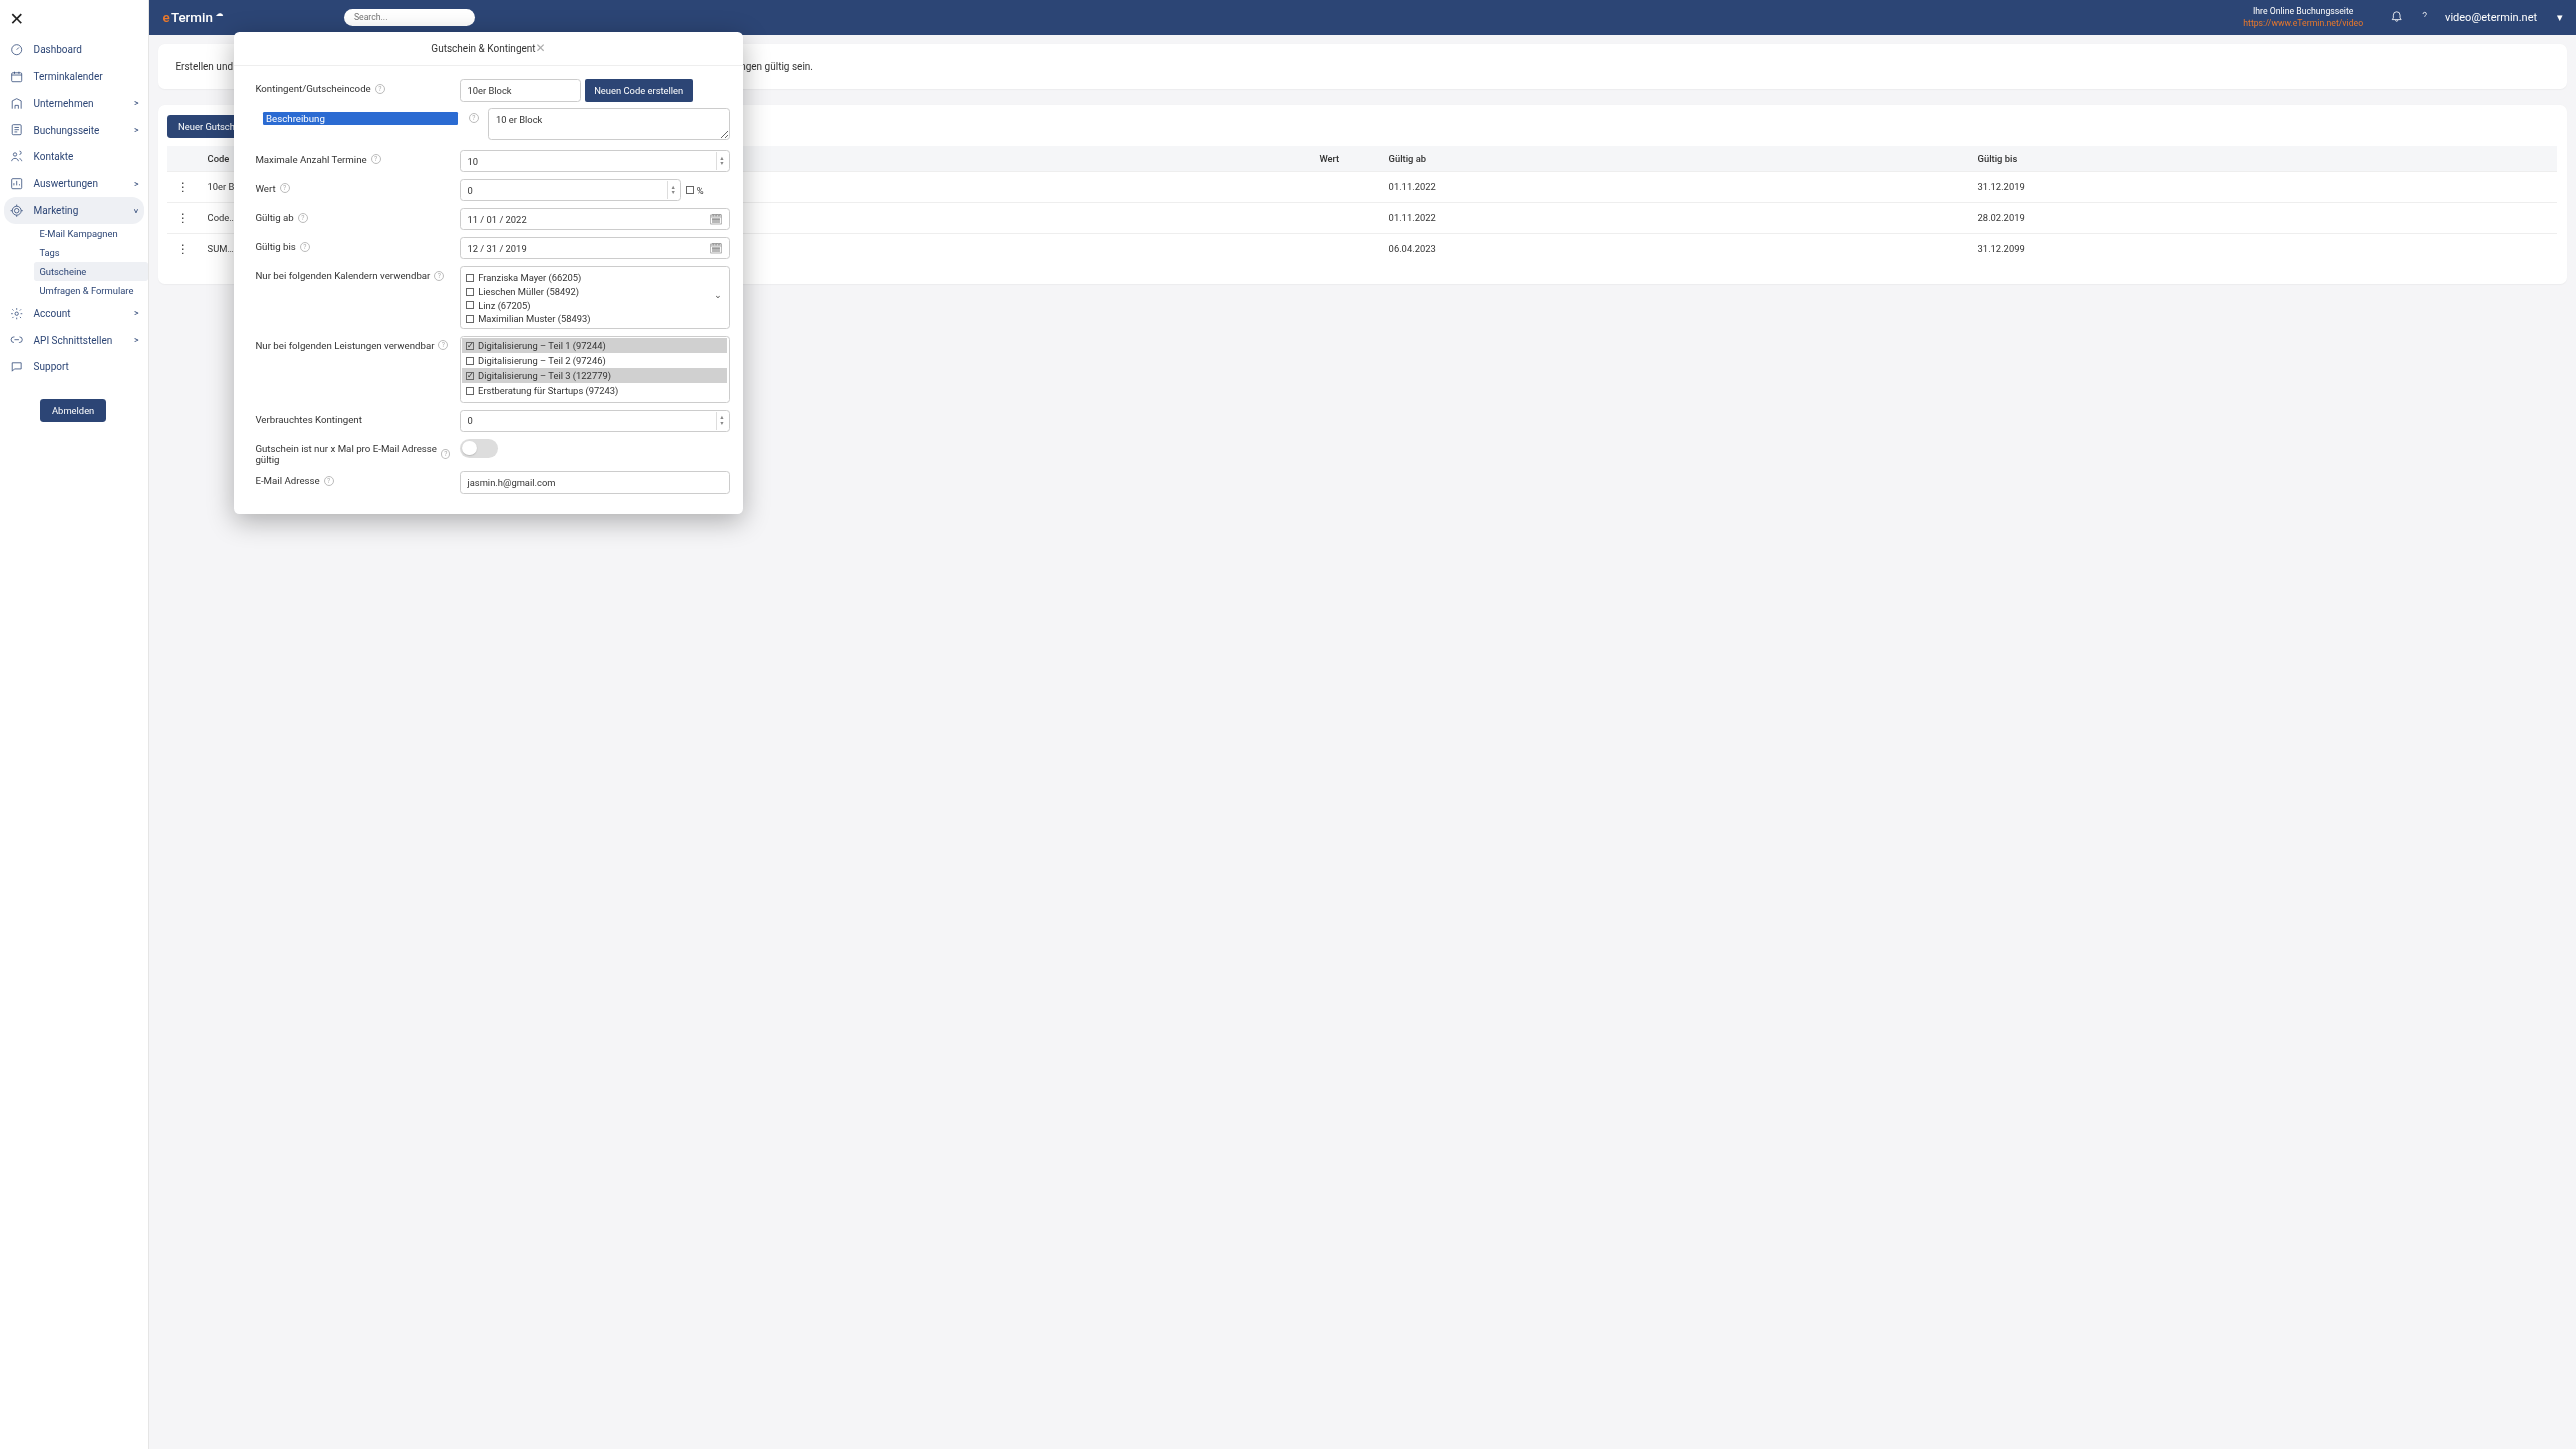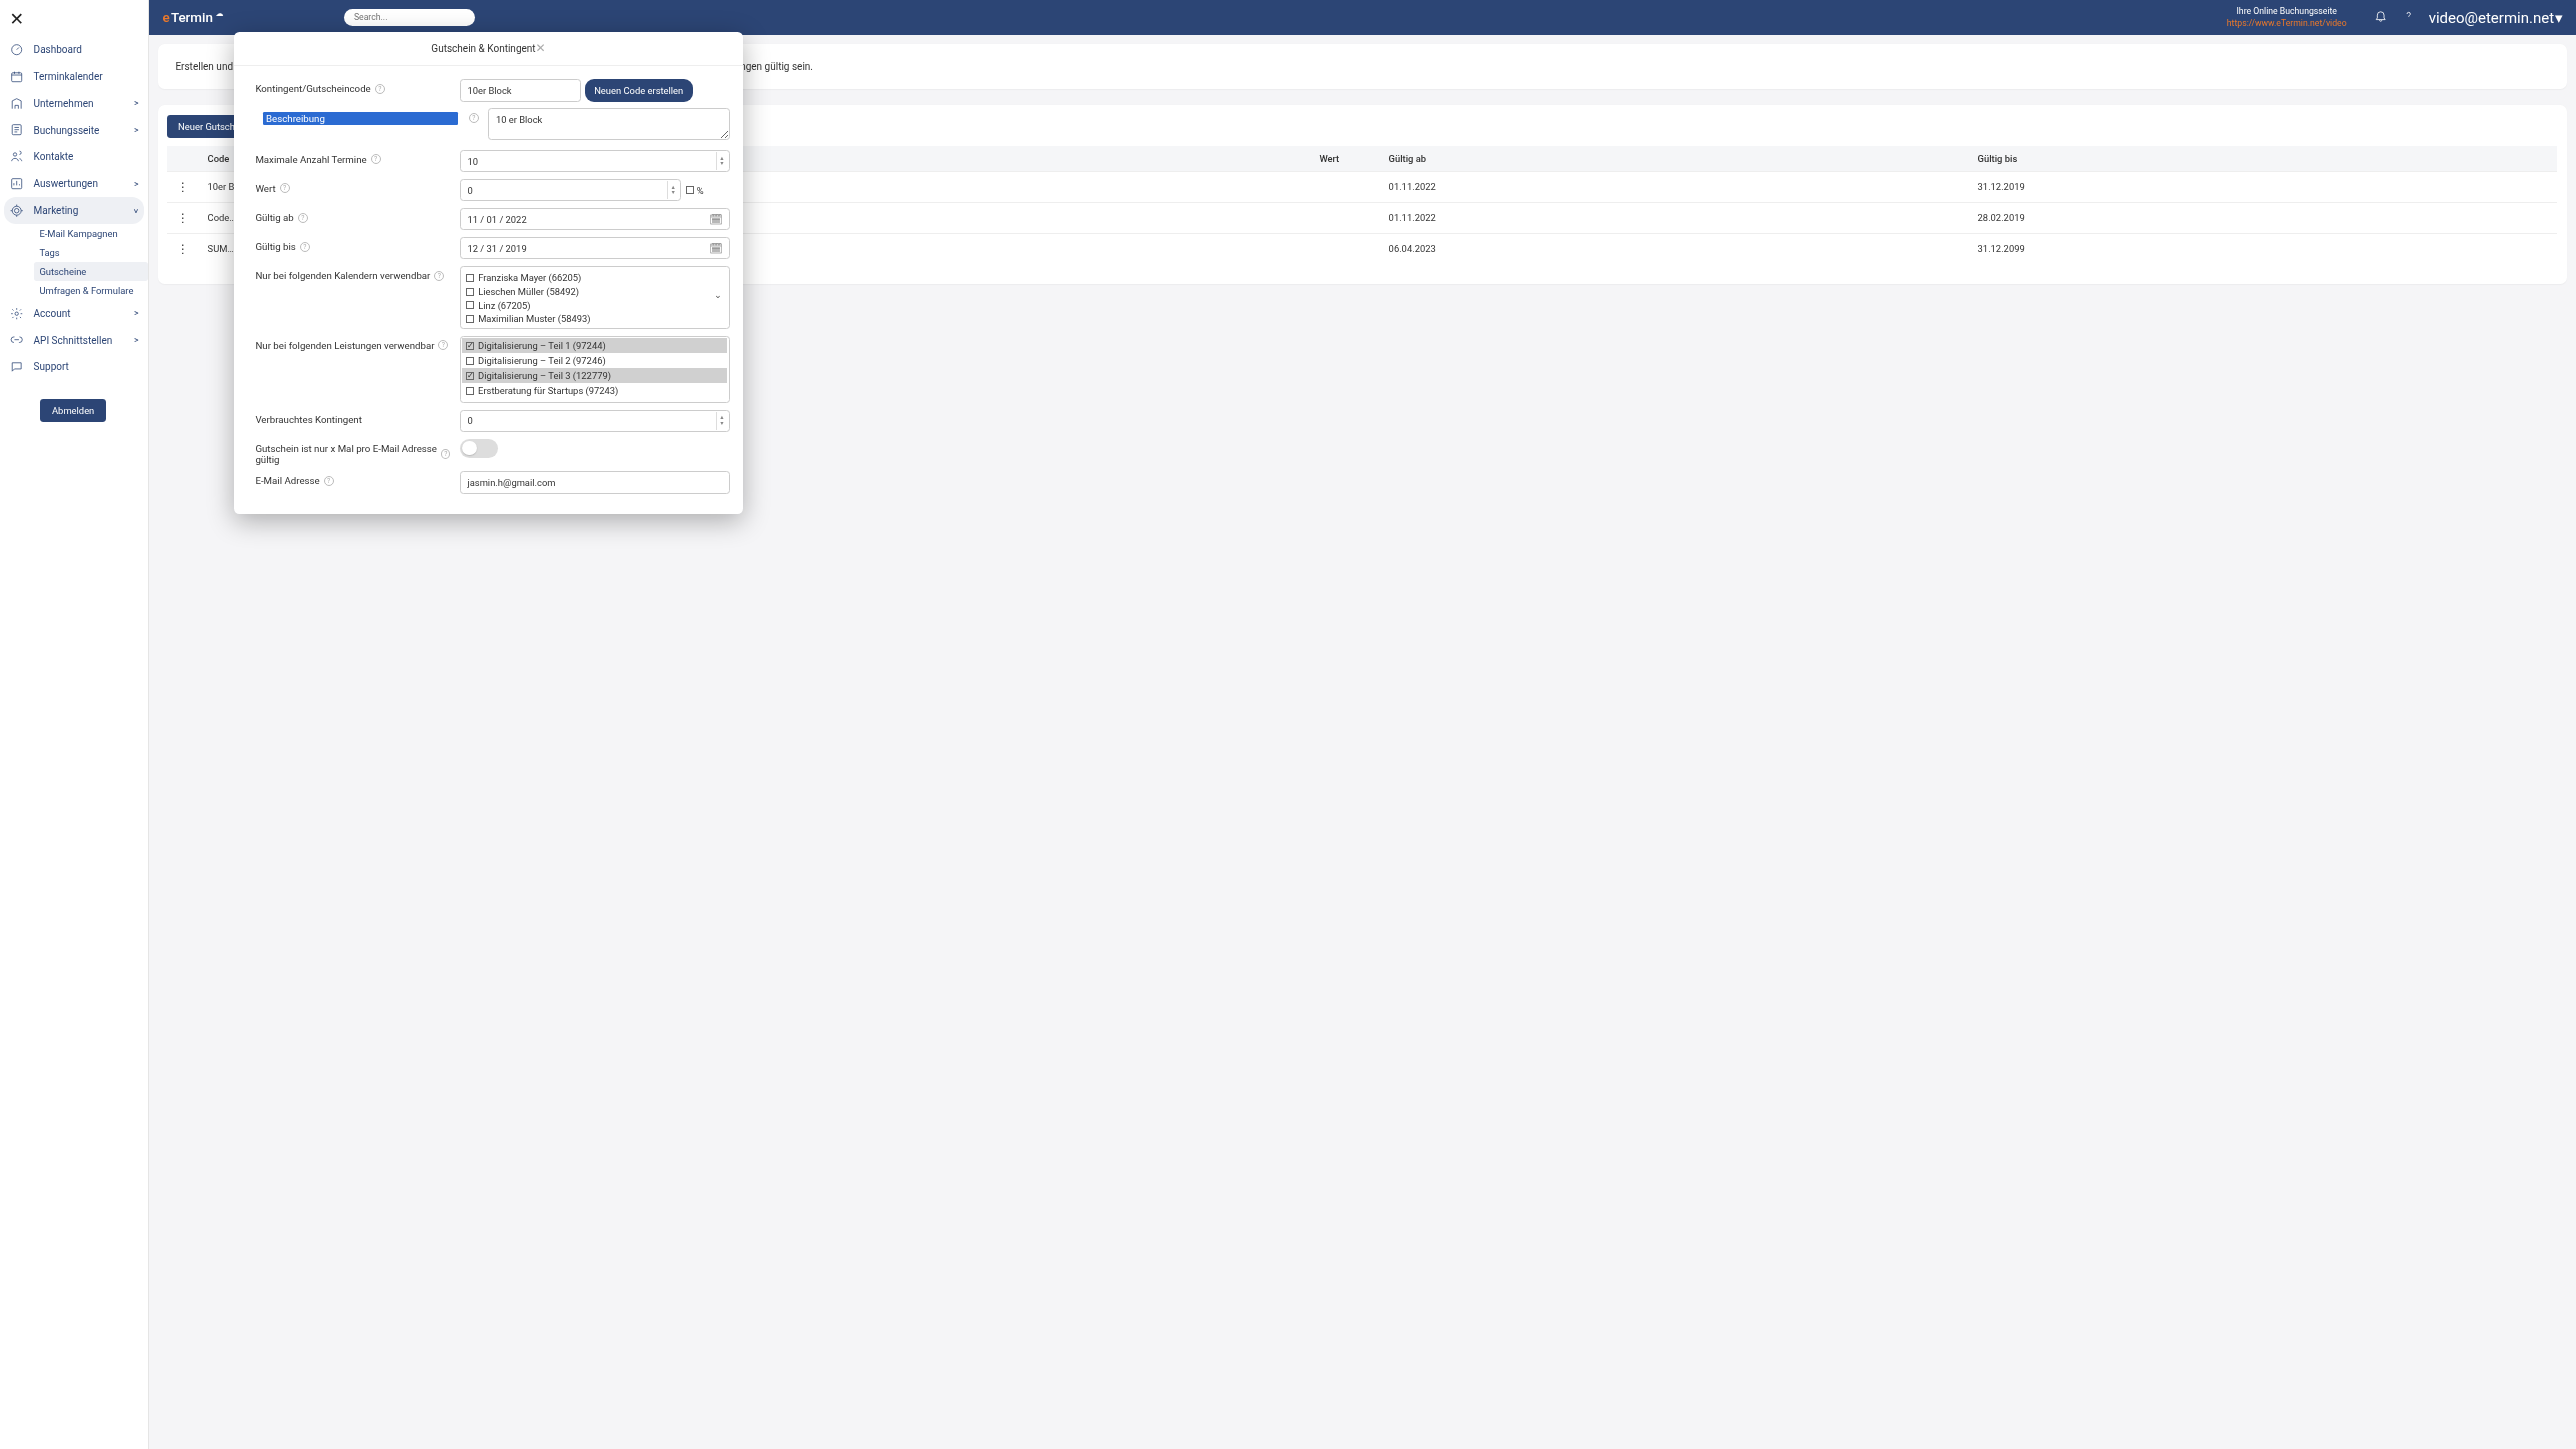--- a/index.html
+++ b/index.html
@@ -9,21 +9,21 @@
   .topbar { position: absolute; left: 149px; top: 0; right: 0; height: 35px; background: #2c4575; display: flex; align-items: center; padding: 0 13.4px; color: #fff; }
   .brand { font-size: 13.4px; font-weight: 500; color: #fff; display: flex; align-items: center; gap: 1.3px; }
   .brand .e { color: #e9782b; font-weight: 600; }
   .brand .cloud { font-size: 8px; margin-left: 1.3px; position: relative; top: -4px; }
   .search-wrap { margin-left: 121px; }
   .search-input { width: 131px; height: 17.4px; border-radius: 8.7px; border: none; padding: 0 9.4px; font-size: 8.7px; color: #999; background: #fff; }
   .booking-info { margin-left: auto; margin-right: 27px; text-align: center; font-size: 8.7px; line-height: 1.3; }
   .booking-info .url { color: #e9782b; }
   .top-icons { display: flex; align-items: center; gap: 14.8px; margin-right: 13.4px; }
   .top-icons svg { width: 13.4px; height: 13.4px; stroke: #fff; fill: none; stroke-width: 1.5; }
-  .acct-email { font-size: 15px; display: flex; align-items: flex-end; gap: 1px; }
+  .acct-email { font-size: 11px; display: flex; align-items: flex-end; gap: 20px; }
   
   
   .sidebar { position: absolute; left: 0; top: 0; width: 149px; height: 100%; background: #fff; border-right: 0.7px solid #e5e5e5; padding-top: 5.4px; }
   .close-x { position: absolute; left: 9.4px; top: 9.4px; font-size: 17.4px; color: #222; cursor: pointer; }
   .nav { margin-top: 31px; display: flex; flex-direction: column; }
   .nav-item { display: flex; align-items: center; gap: 9.4px; padding: 6px 9.4px; font-size: 10px; color: #2c4575; cursor: pointer; position: relative; }
   .nav-item.active { background: #eef0f4; border-radius: 12px; margin: 0 4px; padding: 6px 5.4px; text-align: center; }
   .nav-item .chev { margin-left: auto; font-size: 8.7px; color: #2c4575; }
   .nav-icon { width: 14.8px; height: 14.8px; display: inline-flex; align-items: center; justify-content: center; }
   .nav-icon svg { width: 13.4px; height: 13.4px; stroke: #2c4575; fill: none; stroke-width: 1.4; }
@@ -48,21 +48,21 @@
   .modal-close { color: #aaa; font-size: 12px; cursor: pointer; }
   .modal-body { padding: 6.7px 13.4px 13.4px; }
   .frow { display: flex; align-items: flex-start; margin: 6.7px 0; gap: 9.4px; }
   .flabel { flex: 0 0 195px; font-size: 9.7px; color: #333; padding-top: 4px; display: flex; align-items: center; gap: 4px; margin-left: 8px; }
   .flabel.hl { background: #2b6bd2; color: #fff; padding: 0.7px 2.7px; border-radius: 1.3px; display: inline-block; }
   .fval { flex: 1; }
   .fval input[type=text], .fval textarea { width: 100%; border: 0.7px solid #ccc; border-radius: 3.4px; padding: 4.7px 6.7px; font-size: 9.4px; color: #333; font-family: inherit; }
   .fval textarea { resize: both; height: 32px; }
   .code-row { display: flex; gap: 4px; }
   .code-row input { flex: 0 0 121px; }
-  .gen-btn { background: #2c4575; color: #fff; border: none; padding: 5.4px 9.4px; border-radius: 9px; font-size: 9.4px; cursor: pointer; }
+  .gen-btn { background: #2c4575; color: #fff; border: none; padding: 5.4px 9.4px; border-radius: 2px; font-size: 9.4px; cursor: pointer; }
   .num-wrap { position: relative; }
   .num-wrap input { padding-right: 17.4px; }
   .spinner { position: absolute; right: 2.7px; top: 2px; bottom: 2px; width: 10.7px; display: flex; flex-direction: column; justify-content: center; color: #888; font-size: 5.4px; line-height: 5.4px; border-left:0.7px solid #ddd; padding-left:2px;}
   .date-wrap { position: relative; }
   .date-wrap .cal-icon { position: absolute; right: 6.7px; top: 5.4px; color: #666; }
   .cal-list { border: 0.7px solid #ccc; border-radius: 3.4px; padding: 4px 5.4px; font-size: 9.4px; color: #333; position: relative; max-height: 63px; overflow: hidden; }
   .cal-list .cl-item { padding: 1.3px 0; display:flex; align-items:center; gap:4px;}
   .cal-list .expand { position: absolute; right: 6.7px; top: 21.5px; color: #555; }
   .svc-list { border: 0.7px solid #ccc; border-radius: 3.4px; padding: 1.3px; font-size: 9.4px; color: #333; max-height: 67px; overflow: hidden; }
   .svc-list .sv { padding: 2px 4px; display:flex; align-items:center; gap:4px;}

